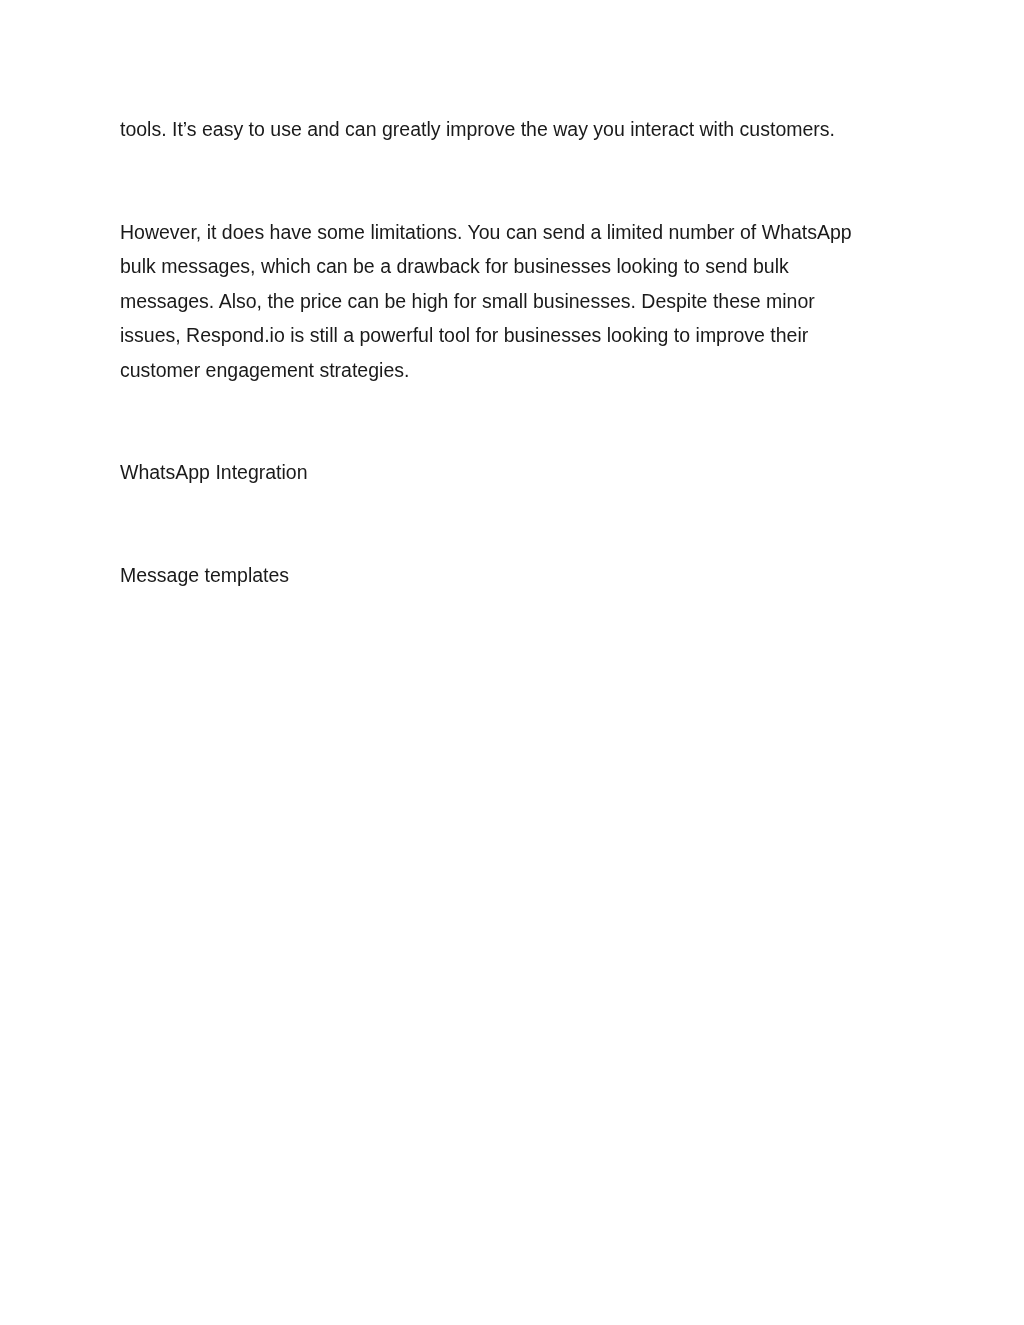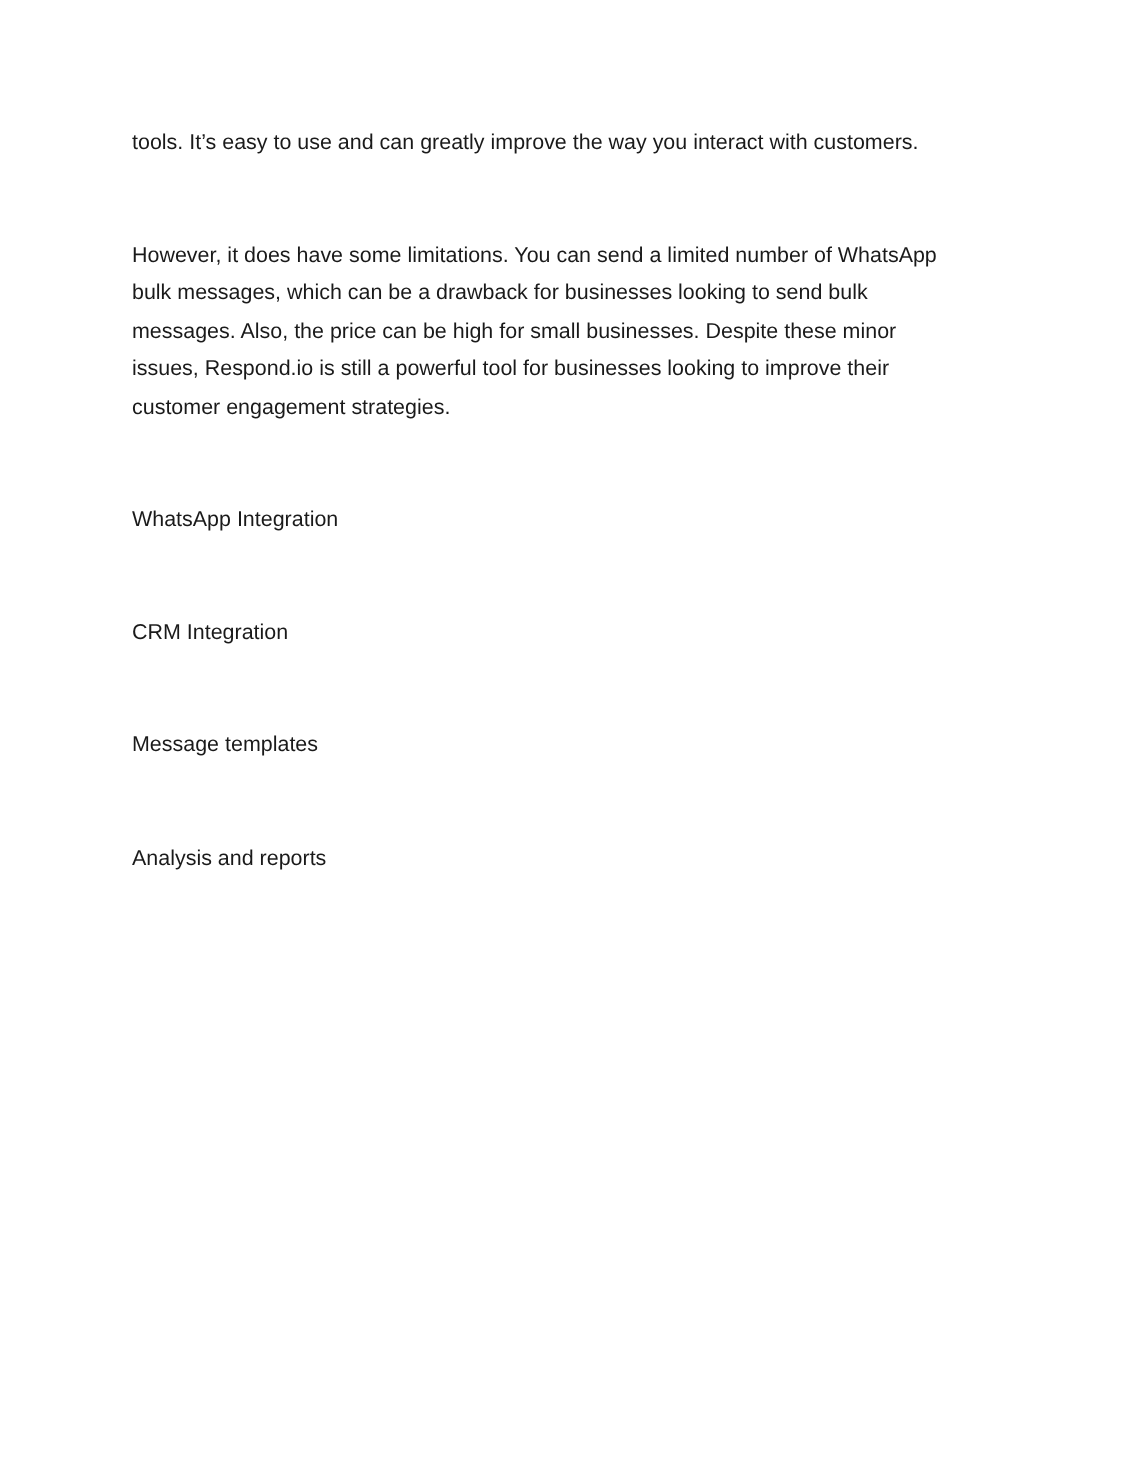--- a/index.html
+++ b/index.html
@@ -36,19 +36,17 @@
 <div class="page">
   <p class="para big-gap">tools. It’s easy to use and can greatly improve the way you interact with customers.</p>
 
   <p class="para big-gap">However, it does have some limitations. You can send a limited number of WhatsApp bulk messages, which can be a drawback for businesses looking to send bulk messages. Also, the price can be high for small businesses. Despite these minor issues, Respond.io is still a powerful tool for businesses looking to improve their customer engagement strategies.</p>
 
 
   <p class="para big-gap">WhatsApp Integration</p>
 
 
 
-  <p class="para big-gap">CRM Integration</p>
 
   <p class="para big-gap">Message templates</p>
 
-  <p class="para big-gap">Analysis and reports</p>
 
 </div>
 
 </body></html>

